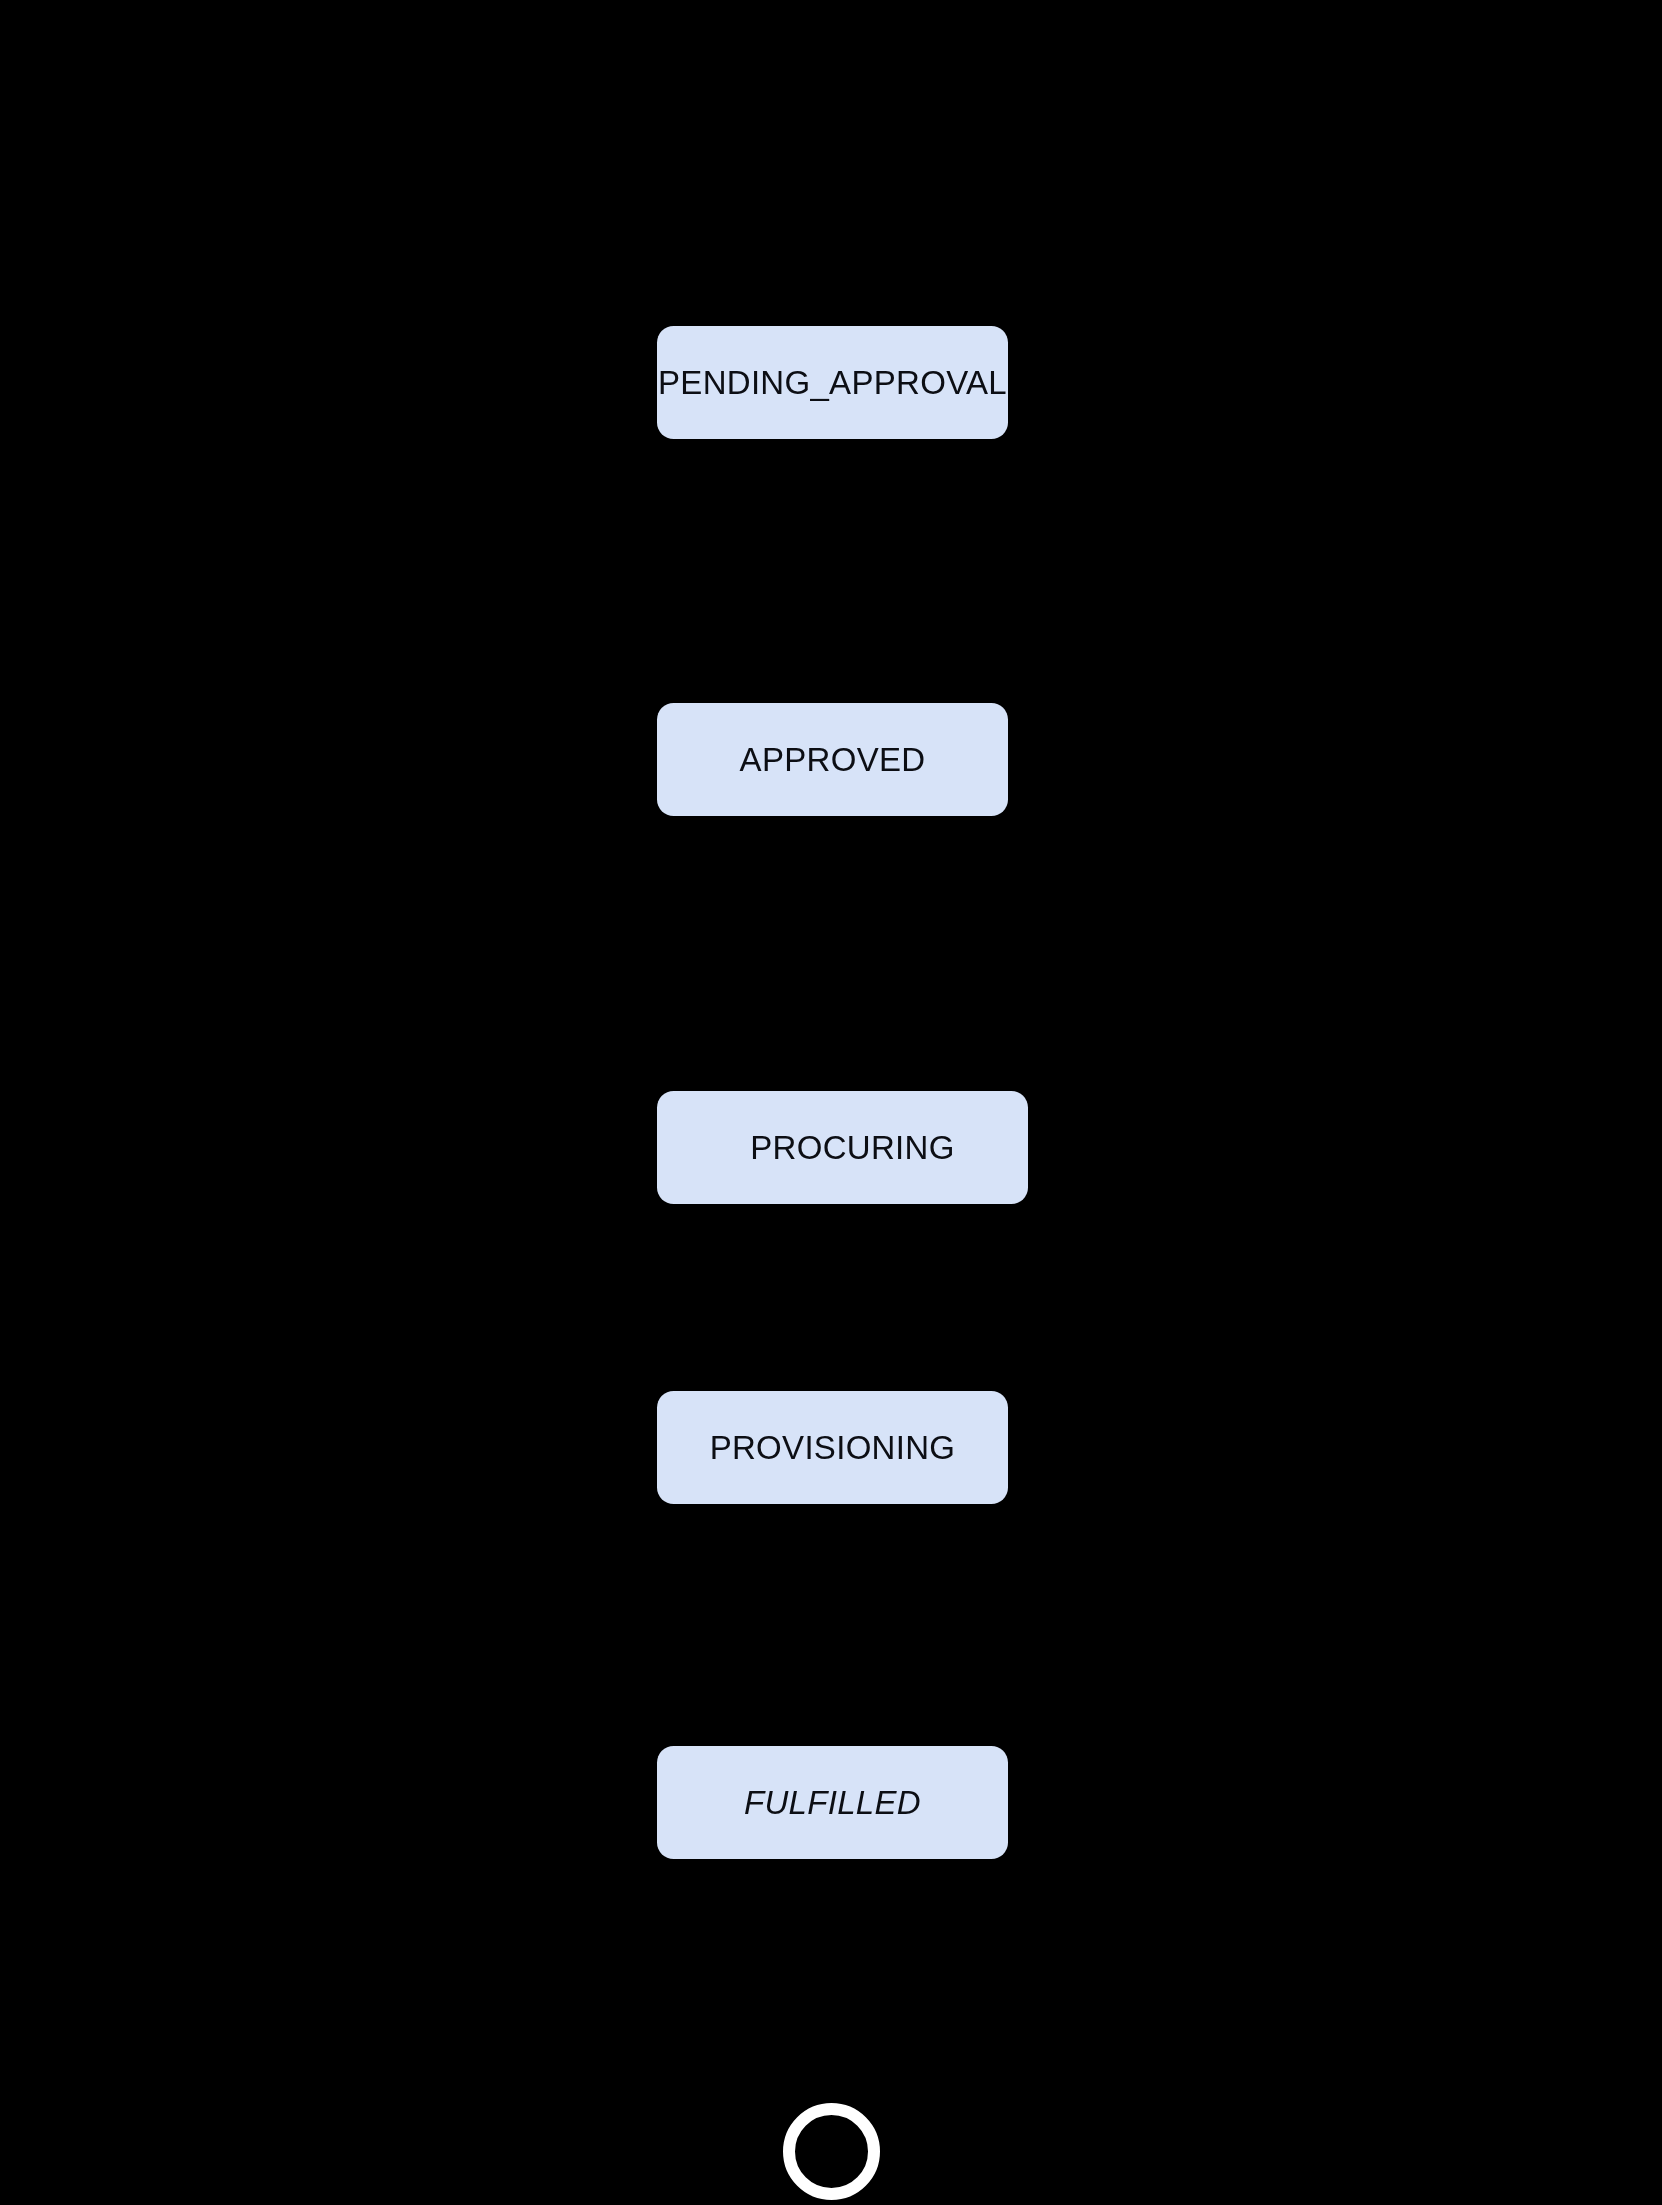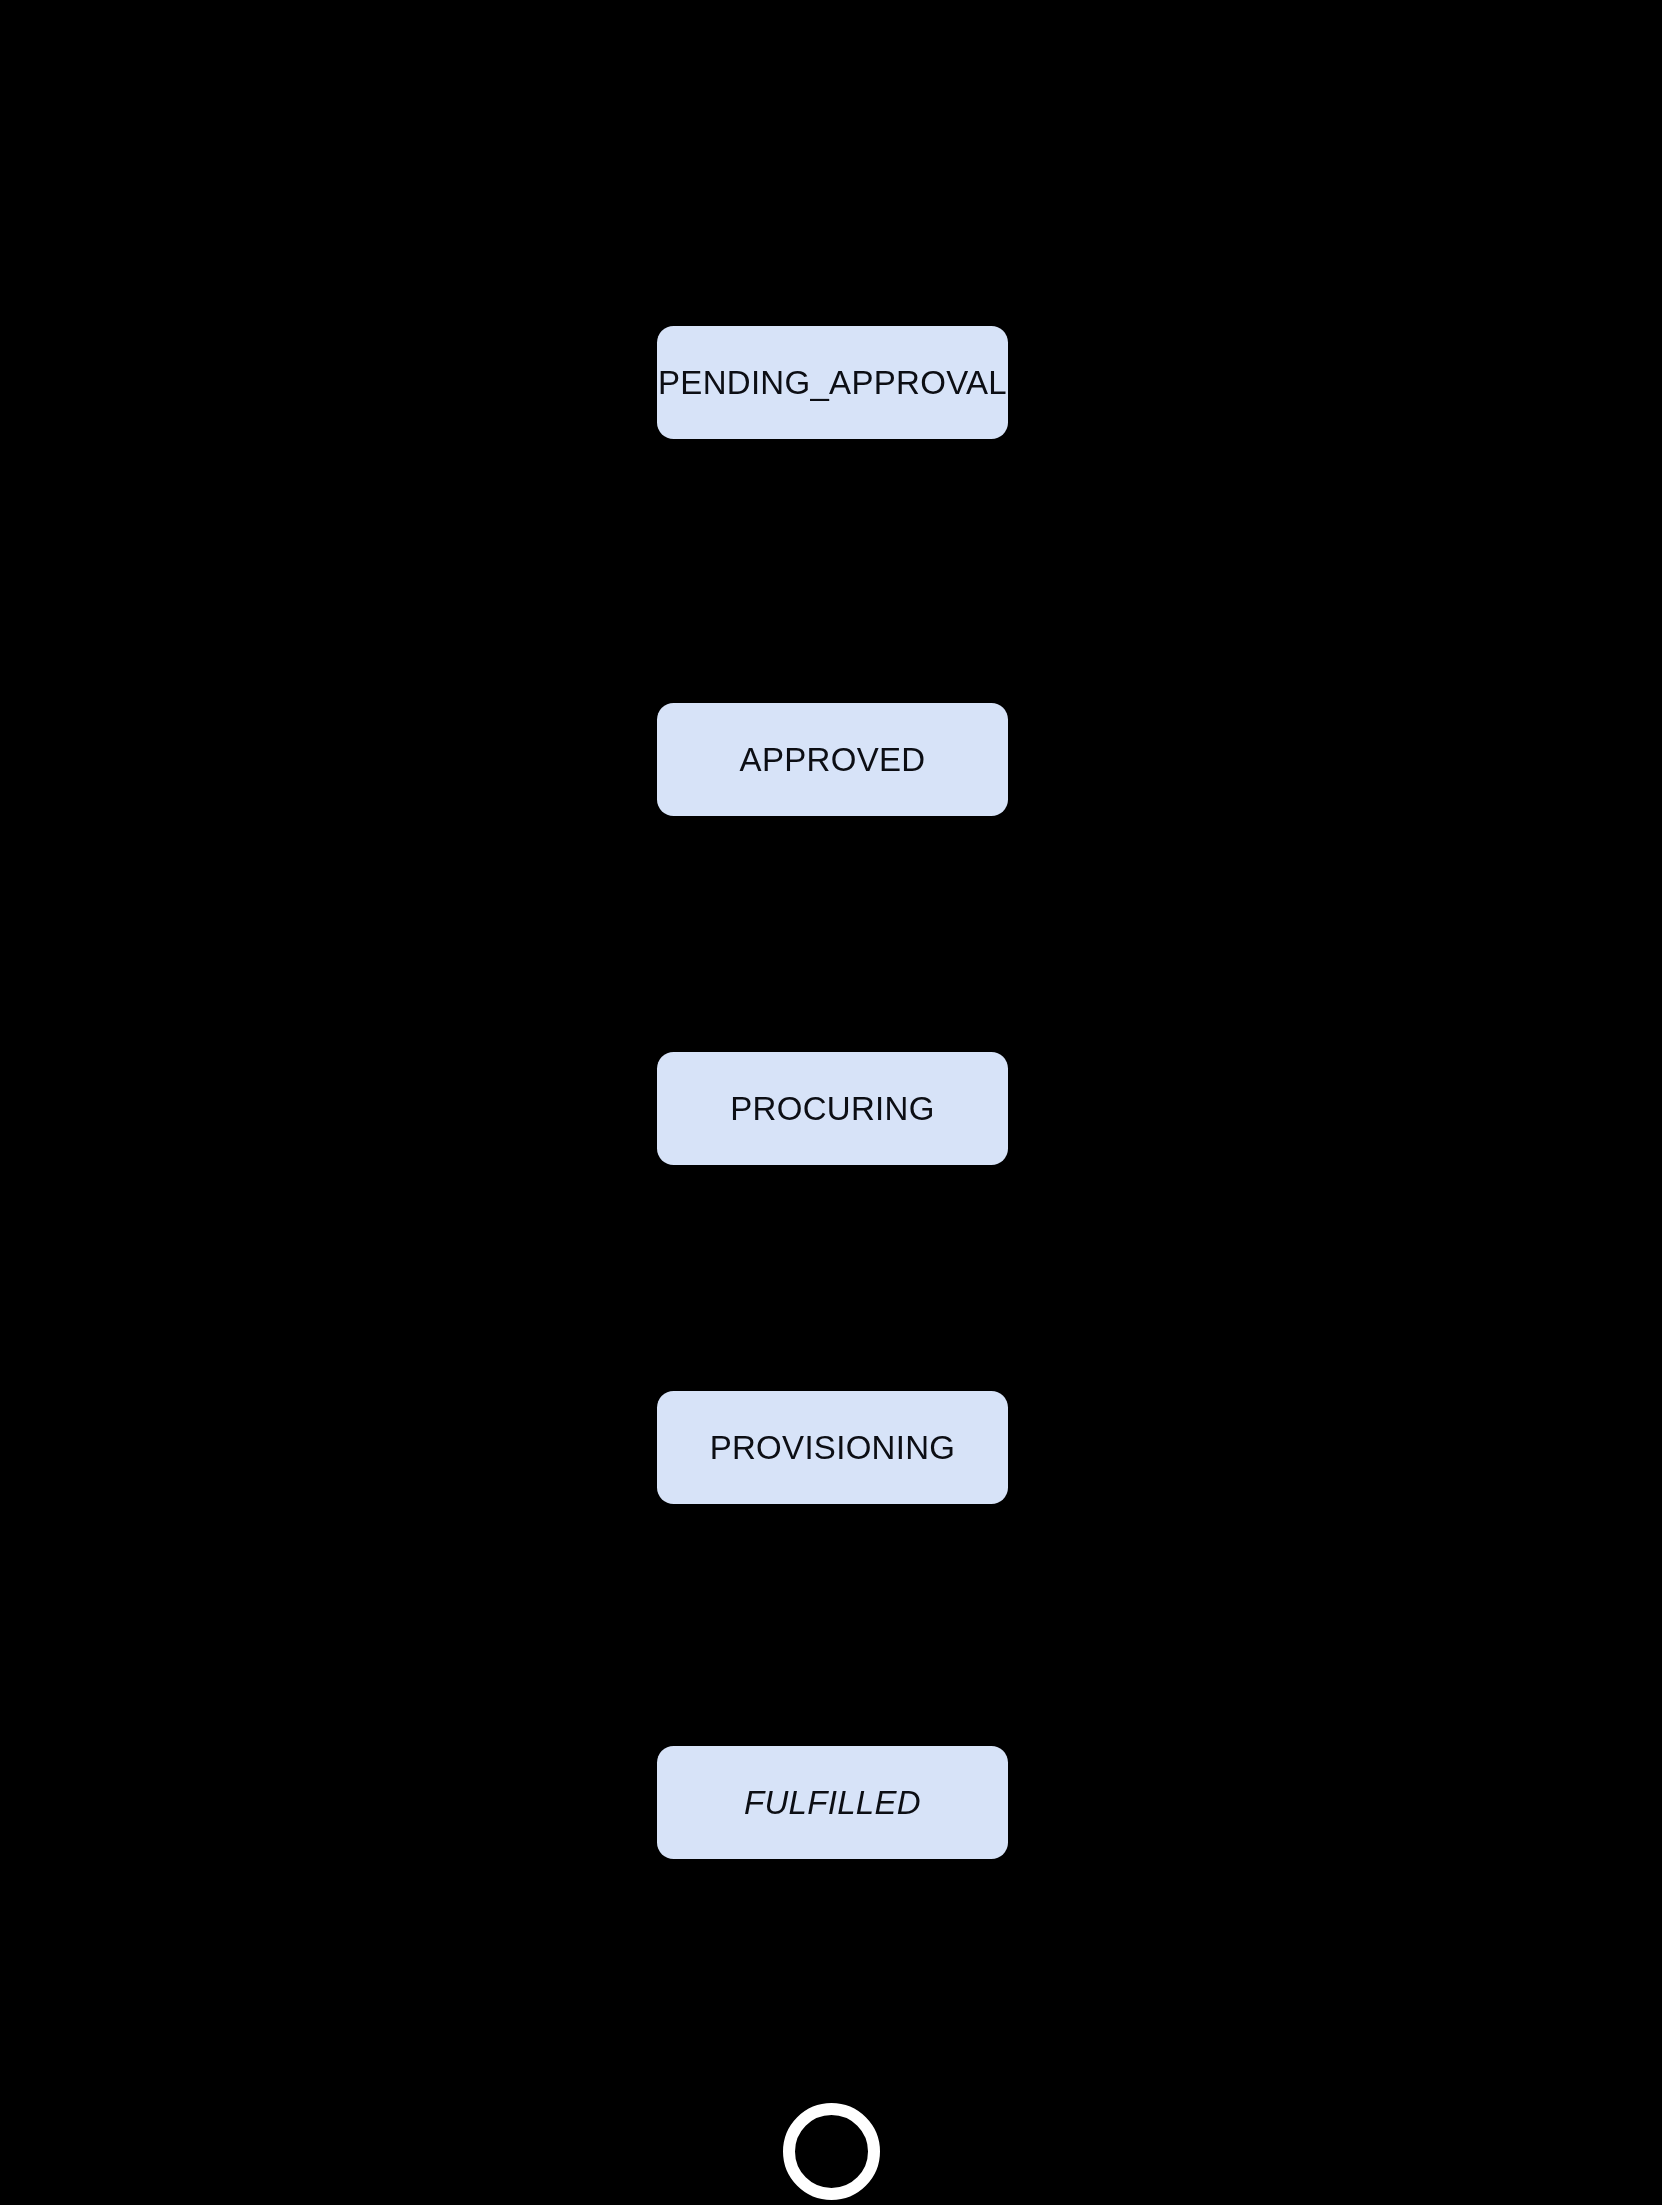--- a/index.html
+++ b/index.html
@@ -30,21 +30,21 @@
   .state-node .label {
     font-size: 33px;
     font-weight: 400;
     color: var(--node-text, #0c0e14);
     letter-spacing: 0.3px;
     white-space: nowrap;
     text-align: center;
   }
   .pos-1 { top: 326px; }
   .pos-2 { top: 675px; margin-top: 28px; }
-  .pos-3 { top: 1052px; }
+  .pos-3 { top: 1091px; padding-left: 20px; }
   .pos-4 { top: 1391px; }
   .pos-5 { top: 1746px; font-style: italic; }
   .end-ring {
     position: absolute;
     left: 783px;
     top: 2103px;
     width: 97px;
     height: 97px;
     box-sizing: border-box;
     border: 12px solid var(--end-ring, #ffffff);

